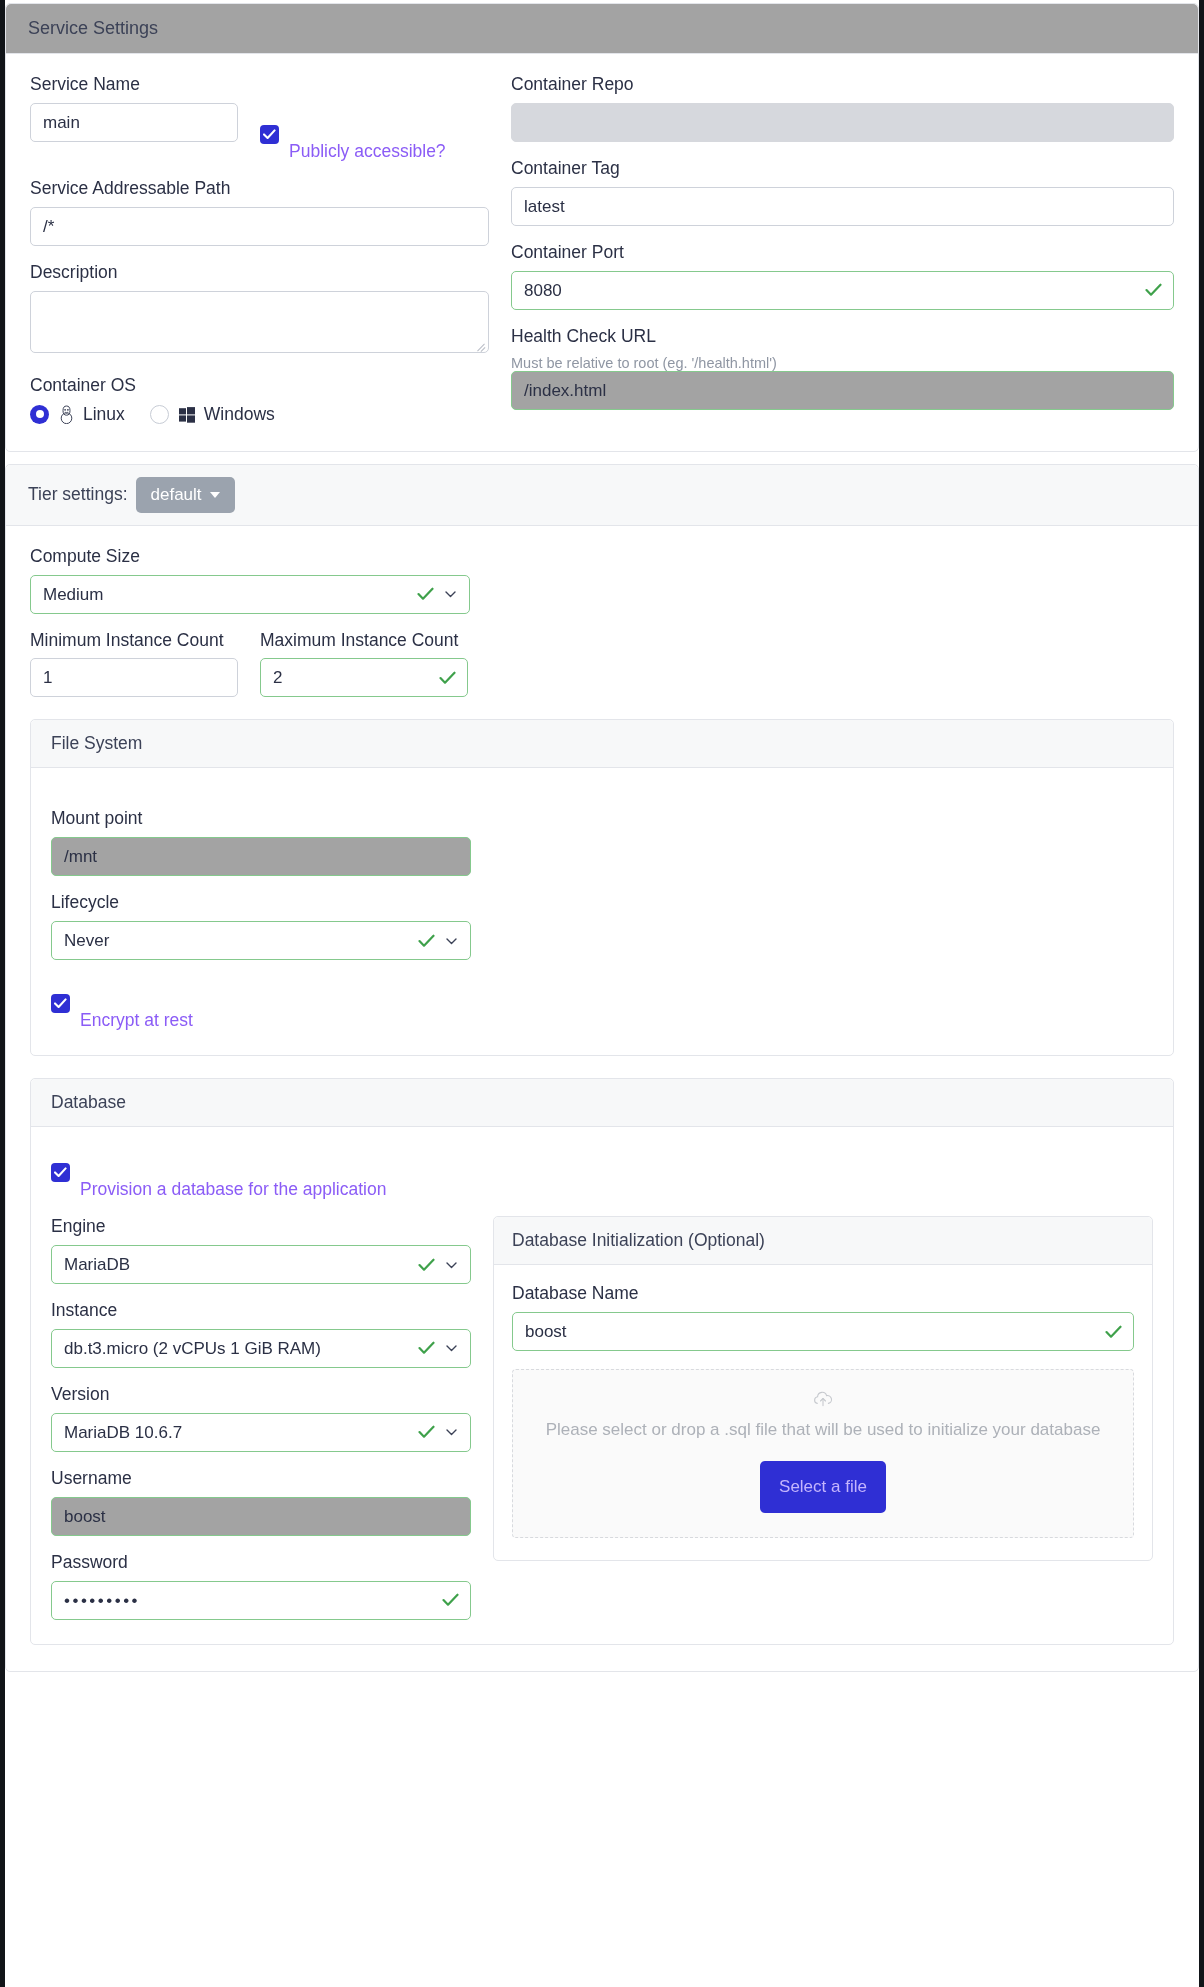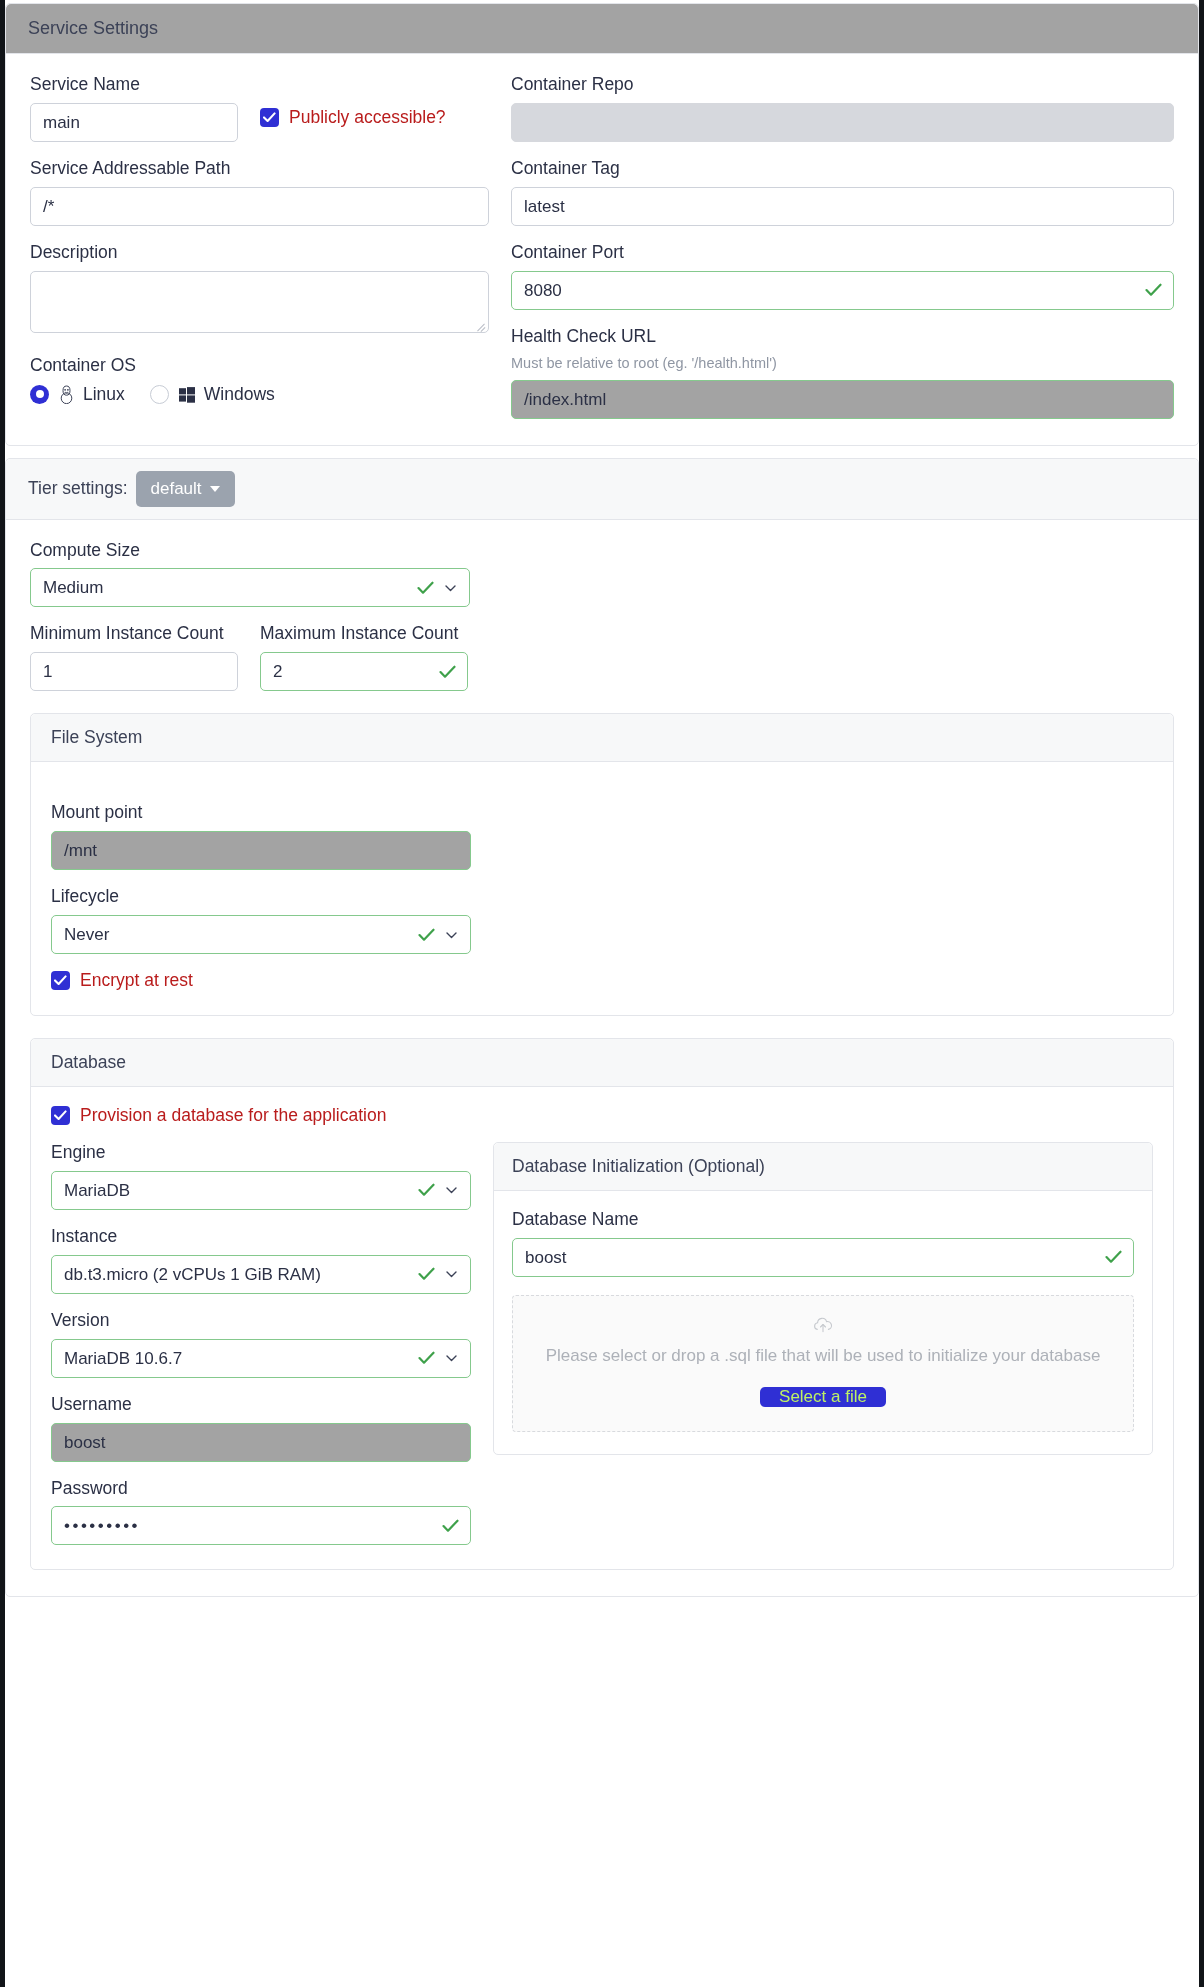--- a/index.html
+++ b/index.html
@@ -50,21 +50,21 @@
   .label {
     font-size: 17.5px;
     color: #2b3045;
     margin-bottom: 7px;
     display: block;
     line-height: 1.25;
   }
   .hint {
     font-size: 14.5px;
     color: #8f96a3;
-    margin-bottom: 9px;
+    margin-bottom: 0;
     display: block;
   }
   .field {
     position: relative;
     display: block;
     width: 100%;
   }
   .input {
     width: 100%;
     height: 39px;
@@ -126,21 +126,21 @@
   
   .chk-row { display: flex; align-items: center; gap: 10px; }
   .chk {
     width: 19px; height: 19px;
     border-radius: 4px;
     background: #2f2fd4;
     position: relative;
     flex: none;
   }
   .chk svg { position: absolute; left: 3px; top: 4px; }
-  .chk-label { font-size: 17.5px; color: #b91c1c; }
+  .chk-label { font-size: 17.5px; color: #8b5cf6; margin-top: 34px; }
 
   .radio-row { display: flex; align-items: center; gap: 9px; margin-top: 3px; }
   .radio {
     width: 19px; height: 19px;
     border-radius: 50%;
     border: 1px solid #c7ccd5;
     background: #fff;
     position: relative;
     flex: none;
   }
@@ -256,26 +256,26 @@
     text-align: center;
   }
   .dz-text {
     color: #adb1b8;
     font-size: 17px;
     line-height: 1.45;
     margin: 6px 0 18px 0;
   }
   .dz-btn {
     background: #2f2fd4;
-    color: #bef264;
+    color: #c4b5fd;
     border: none;
     border-radius: 5px;
     font-family: "Liberation Sans", sans-serif;
     font-size: 17px;
-    padding: 0 19px;
+    padding: 16px 19px;
     cursor: pointer;
   }
   .upload-icon { color: #c6c9ce; }
 
   .pwd-dots { letter-spacing: 2.5px; font-size: 17px; }
 </style>
 </head>
 <body>
 
 <div class="page">

